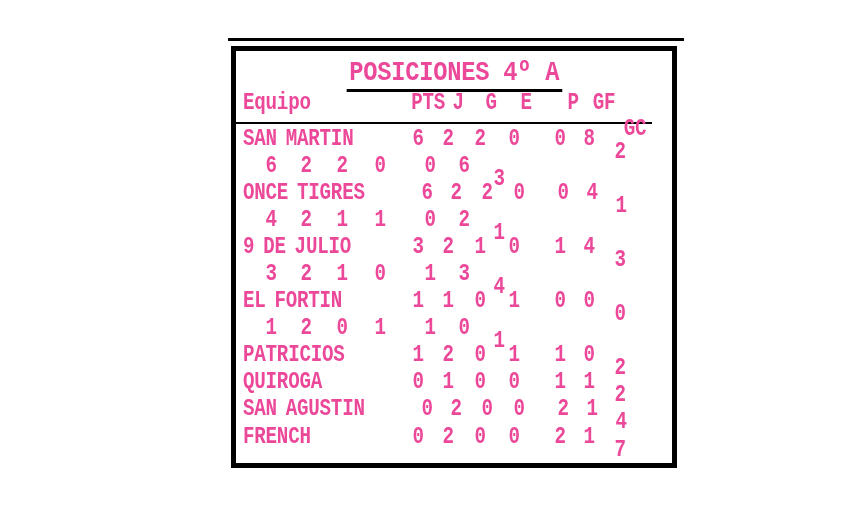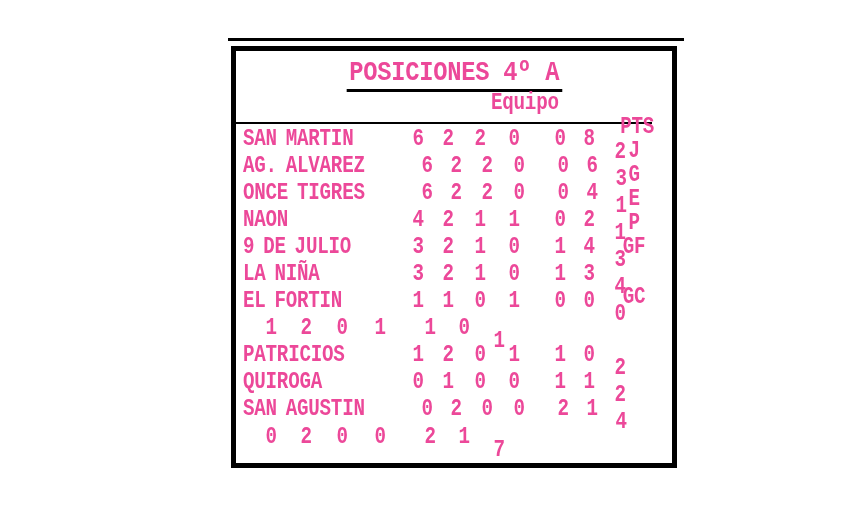--- a/index.html
+++ b/index.html
@@ -13,21 +13,21 @@
     border:5px solid #000; box-sizing:border-box; background:#fff;
   }
   .title-wrap { position:absolute; top:8px; left:0; width:100%; text-align:center; }
   .title {
     display:inline-block; font-size:27px; font-weight:bold; line-height:28px;
     letter-spacing:-0.3px; border-bottom:3px solid #000; padding:0 3px 2px 3px;
     transform:scaleX(0.88); transform-origin:center center; white-space:nowrap;
   }
   .header-row {
     position:absolute; top:40px; left:0; width:416px; height:33px; box-sizing:border-box;
-    border-bottom:2px solid #000; display:flex; align-items:flex-end;flex-direction:column;
+    border-bottom:2px solid #000; display:flex; align-items:flex-start;
   }
   .rows { position:absolute; top:74px; left:0; width:400px; }
   .row { display:flex; align-items:center; height:27.1px; }
   .cell {
     font-size:24px; font-weight:bold; text-align:center; white-space:nowrap;
     box-sizing:border-box; line-height:1;
   }
   .cell.name { width:168px; text-align:left; padding-left:7px; }
   .c-pts { width:36px; margin-left:17px; }
   .c-j   { width:36px; margin-left:-1px; }
@@ -69,61 +69,58 @@
           <div class="cell name"><span class="cond">SAN MARTIN</span></div>
           <div class="cell c-pts"><span class="cond">6</span></div>
           <div class="cell c-j"><span class="cond">2</span></div>
           <div class="cell c-g"><span class="cond">2</span></div>
           <div class="cell c-e"><span class="cond">0</span></div>
           <div class="cell c-p"><span class="cond">0</span></div>
           <div class="cell c-gf"><span class="cond">8</span></div>
           <div class="cell c-gc"><span class="cond">2</span></div>
         </div>
         <div class="row">
-          <div class="cell name"><span class="cond">AG. ALVAREZ</span></div>
           <div class="cell c-pts"><span class="cond">6</span></div>
           <div class="cell c-j"><span class="cond">2</span></div>
           <div class="cell c-g"><span class="cond">2</span></div>
           <div class="cell c-e"><span class="cond">0</span></div>
           <div class="cell c-p"><span class="cond">0</span></div>
           <div class="cell c-gf"><span class="cond">6</span></div>
           <div class="cell c-gc"><span class="cond">3</span></div>
         </div>
         <div class="row">
           <div class="cell name"><span class="cond">ONCE TIGRES</span></div>
           <div class="cell c-pts"><span class="cond">6</span></div>
           <div class="cell c-j"><span class="cond">2</span></div>
           <div class="cell c-g"><span class="cond">2</span></div>
           <div class="cell c-e"><span class="cond">0</span></div>
           <div class="cell c-p"><span class="cond">0</span></div>
           <div class="cell c-gf"><span class="cond">4</span></div>
           <div class="cell c-gc"><span class="cond">1</span></div>
         </div>
         <div class="row">
-          <div class="cell name"><span class="cond">NAON</span></div>
           <div class="cell c-pts"><span class="cond">4</span></div>
           <div class="cell c-j"><span class="cond">2</span></div>
           <div class="cell c-g"><span class="cond">1</span></div>
           <div class="cell c-e"><span class="cond">1</span></div>
           <div class="cell c-p"><span class="cond">0</span></div>
           <div class="cell c-gf"><span class="cond">2</span></div>
           <div class="cell c-gc"><span class="cond">1</span></div>
         </div>
         <div class="row">
           <div class="cell name"><span class="cond">9 DE JULIO</span></div>
           <div class="cell c-pts"><span class="cond">3</span></div>
           <div class="cell c-j"><span class="cond">2</span></div>
           <div class="cell c-g"><span class="cond">1</span></div>
           <div class="cell c-e"><span class="cond">0</span></div>
           <div class="cell c-p"><span class="cond">1</span></div>
           <div class="cell c-gf"><span class="cond">4</span></div>
           <div class="cell c-gc"><span class="cond">3</span></div>
         </div>
         <div class="row">
-          <div class="cell name"><span class="cond">LA NIÑA</span></div>
           <div class="cell c-pts"><span class="cond">3</span></div>
           <div class="cell c-j"><span class="cond">2</span></div>
           <div class="cell c-g"><span class="cond">1</span></div>
           <div class="cell c-e"><span class="cond">0</span></div>
           <div class="cell c-p"><span class="cond">1</span></div>
           <div class="cell c-gf"><span class="cond">3</span></div>
           <div class="cell c-gc"><span class="cond">4</span></div>
         </div>
         <div class="row">
           <div class="cell name"><span class="cond">EL FORTIN</span></div>
@@ -168,20 +165,21 @@
           <div class="cell name"><span class="cond">SAN AGUSTIN</span></div>
           <div class="cell c-pts"><span class="cond">0</span></div>
           <div class="cell c-j"><span class="cond">2</span></div>
           <div class="cell c-g"><span class="cond">0</span></div>
           <div class="cell c-e"><span class="cond">0</span></div>
           <div class="cell c-p"><span class="cond">2</span></div>
           <div class="cell c-gf"><span class="cond">1</span></div>
           <div class="cell c-gc"><span class="cond">4</span></div>
         </div>
         <div class="row">
+          <div class="cell name"><span class="cond">FRENCH</span></div>
           <div class="cell c-pts"><span class="cond">0</span></div>
           <div class="cell c-j"><span class="cond">2</span></div>
           <div class="cell c-g"><span class="cond">0</span></div>
           <div class="cell c-e"><span class="cond">0</span></div>
           <div class="cell c-p"><span class="cond">2</span></div>
           <div class="cell c-gf"><span class="cond">1</span></div>
           <div class="cell c-gc"><span class="cond">7</span></div>
         </div>
       </div>
   </div>

